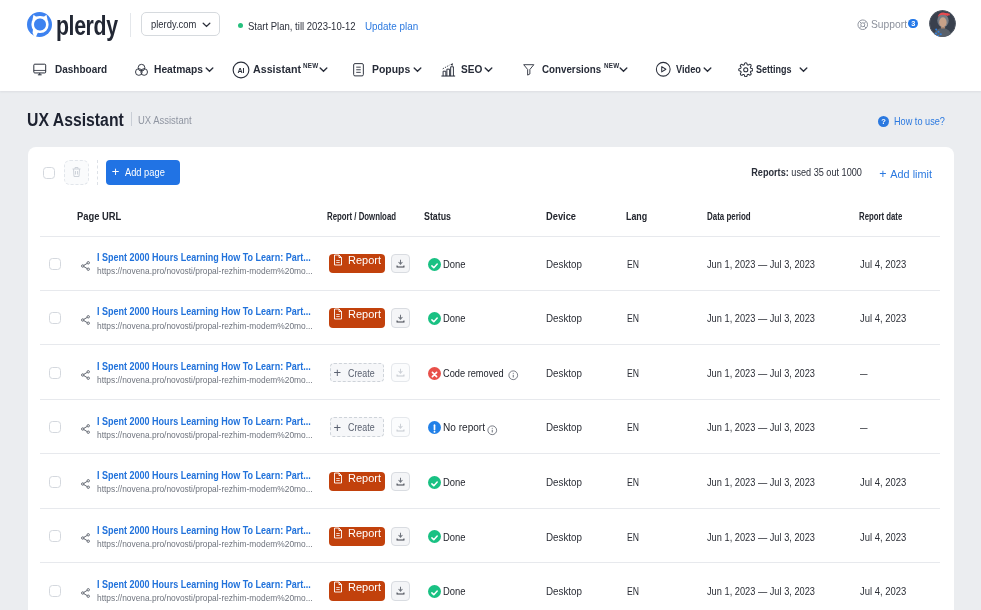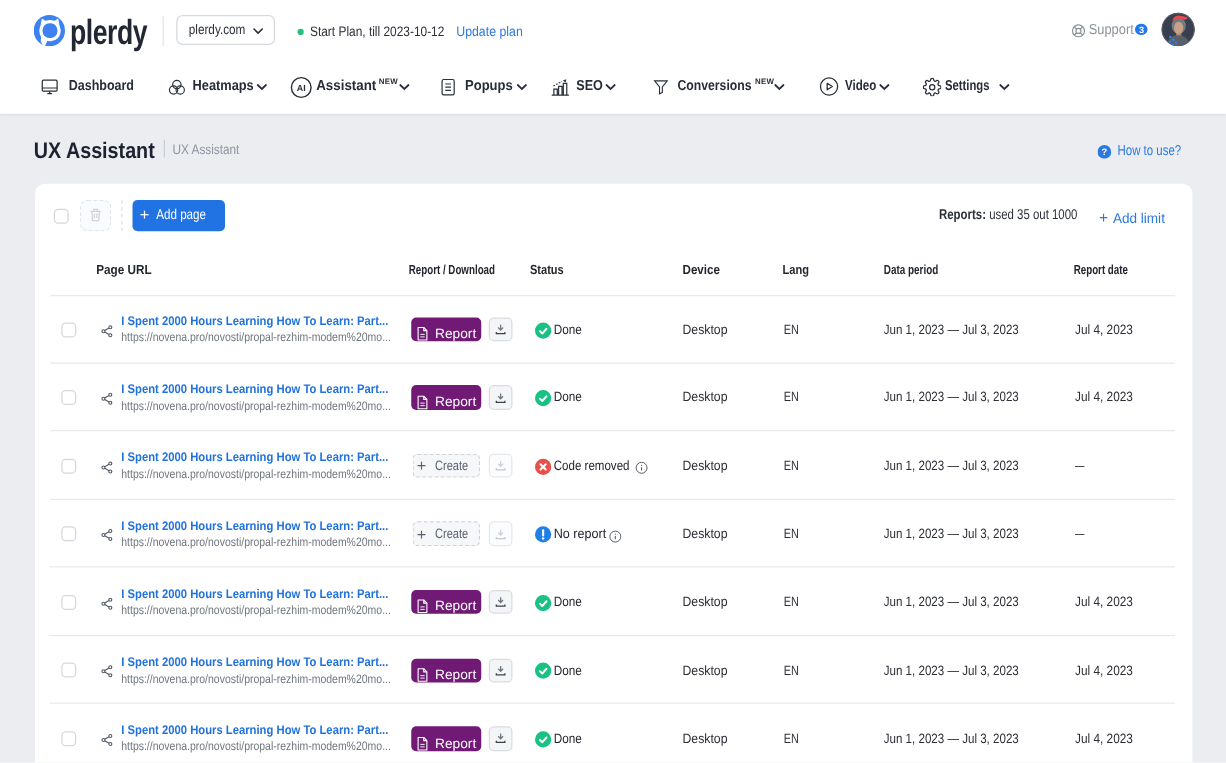--- a/index.html
+++ b/index.html
@@ -66,22 +66,22 @@
 #thDiv { position:absolute; left:12.5px; top:89.5px; width:900px; height:1px; background:#e7e9ed; }
 
 
 .row { position:absolute; left:0; width:954px; height:54.55px; }
 .row .bline { position:absolute; left:12.5px; bottom:0; width:900px; height:1px; background:#e7e9ed; }
 .rcb { left:21.8px; top:21.6px; }
 .share { position:absolute; left:52.5px; top:21.5px; }
 .title { position:absolute; left:69.8px; top:15.9px; font-size:10px; font-weight:bold; color:#2172db; }
 .url { position:absolute; left:69.8px; top:29.2px; font-size:9.8px; color:#6f747e; }
 .repBtn { position:absolute; left:301.2px; top:17.8px; width:56.2px; height:19.5px;
-  background:#701a75; border-radius:4px; color:#fff; font-size:10.8px;
-  display:flex; align-items:flex-end; justify-content:center; }
+  background:#c2410c; border-radius:4px; color:#fff; font-size:10.8px;
+  display:flex; align-items:flex-start; justify-content:center; }
 .repBtn svg { margin-right:5px; }
 .creBtn { position:absolute; left:302.5px; top:17.8px; width:53.5px; height:19.5px;
   background:#f6f7f9; border:1px dashed #ced3d9; border-radius:4px; color:#5a6170; font-size:10.8px;
   display:flex; align-items:center; justify-content:center; }
 .creBtn .pl { font-size:13px; margin-right:6.5px; color:#5a6170; }
 .dlBtn { position:absolute; left:363px; top:17.8px; width:19px; height:19.5px;
   background:#f4f5f7; border:1px solid #d9dce1; border-radius:4px;
   display:flex; align-items:center; justify-content:center; }
 .dlBtn.dis { background:#fbfcfd; border-color:#e5e8ec; }
 .sdot { position:absolute; left:400.5px; top:21.7px; width:13px; height:13px; border-radius:50%; }

